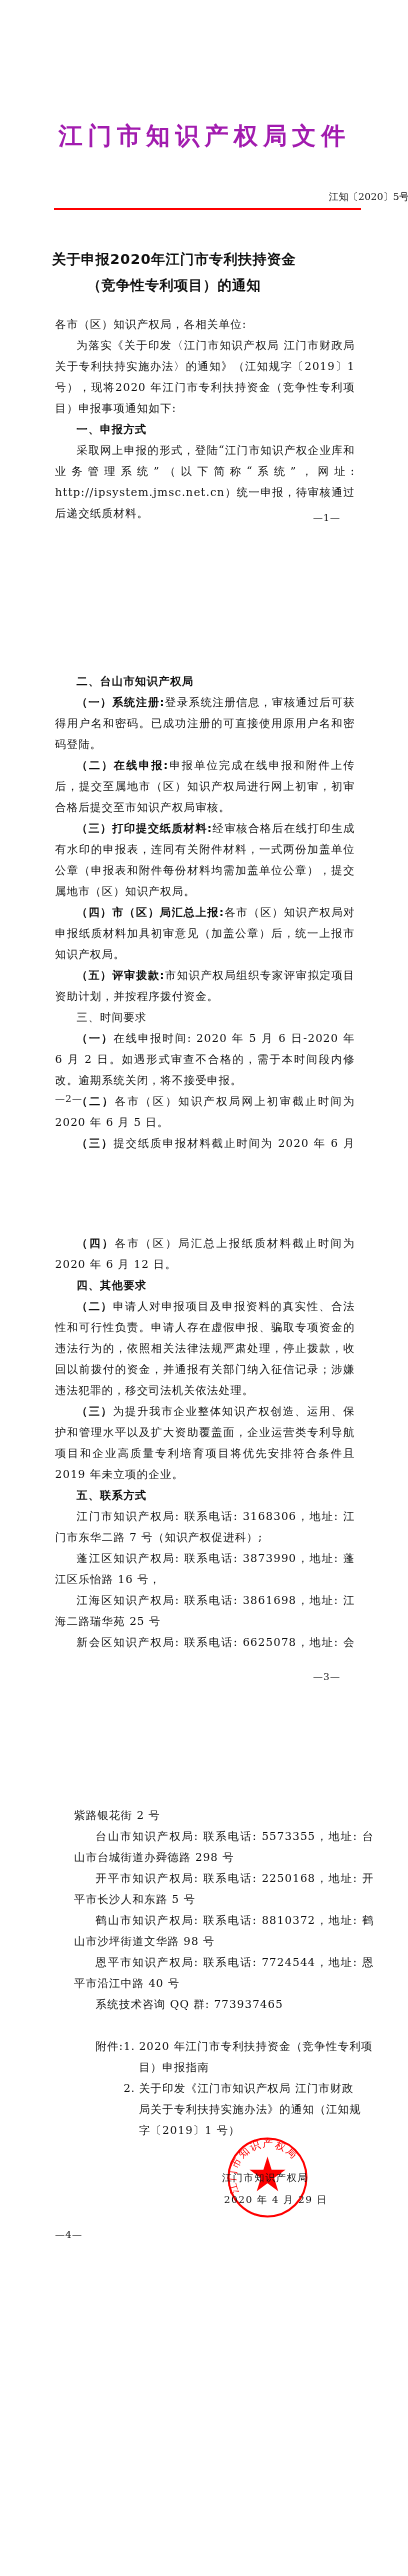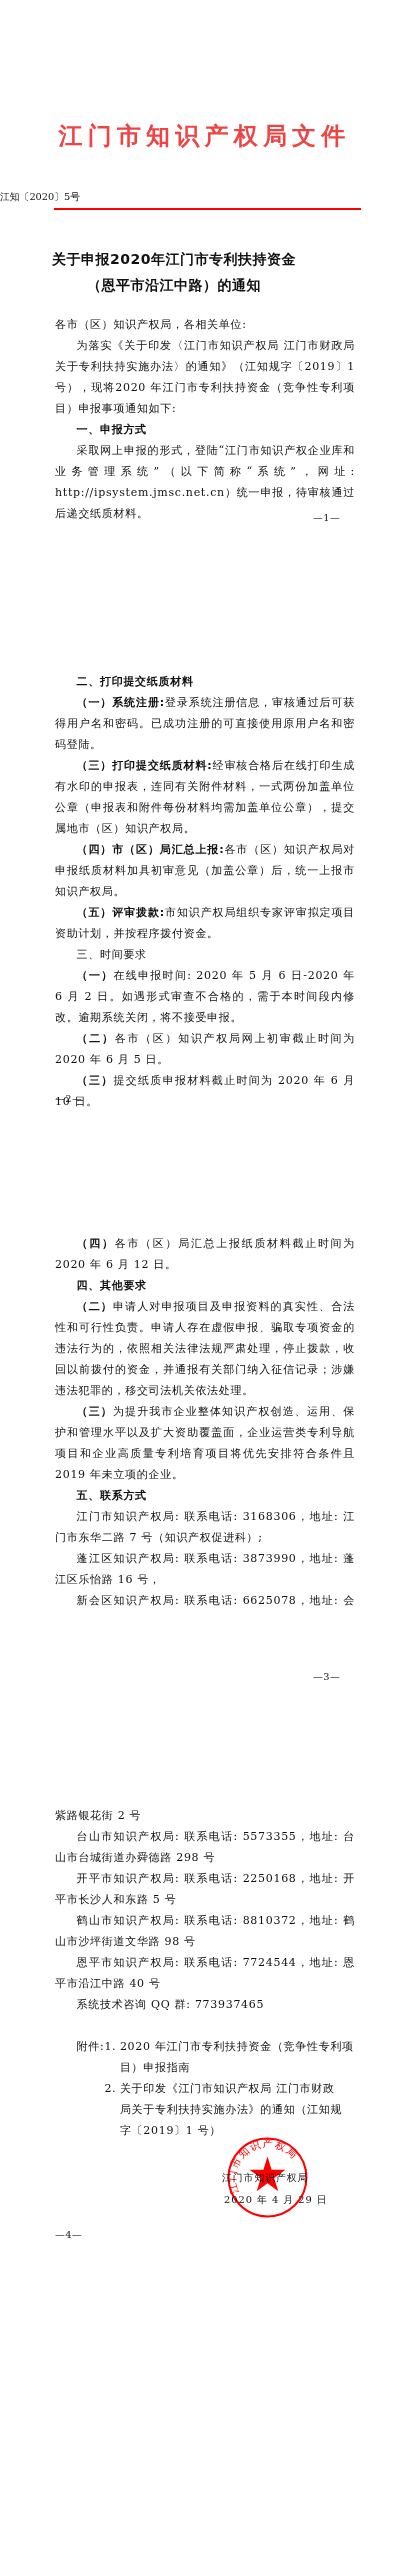--- a/index.html
+++ b/index.html
@@ -4,80 +4,82 @@
   <style>
     html, body { margin: 0; padding: 0; background: #ffffff; }
     body { width: 409px; font-family: "DejaVu Serif", "Liberation Serif", serif; color: #111; }
     .page { position: relative; width: 409px; height: 578px; background: #fff; overflow: hidden; }
     .abs { position: absolute; }
     .bodytext { position: absolute; left: 55px; width: 300px; font-size: 11px; line-height: 21px; letter-spacing: 0.7px; }
     .p { margin: 0; text-align: justify; }
     .indent { text-indent: 21.6px; }
     .heading { font-family: "DejaVu Sans", "Liberation Sans", sans-serif; font-weight: bold; }
     .sub-label { font-family: "DejaVu Sans", "Liberation Sans", sans-serif; font-weight: bold; }
-    .masthead { position: absolute; left: 0; width: 409px; top: 120px; text-align: center; color: #ef4444; font-size: 24px; letter-spacing: 5.2px; font-family: Liberation Serif, serif; font-weight: bold; }
-    .docno { position: absolute; left: 0; width: 409px; top: 191px; text-align: left; font-size: 9.8px; }
+    .masthead { position: absolute; left: 0; width: 409px; top: 120px; text-align: center; color: #a21caf; font-size: 24px; letter-spacing: 5.2px; font-family: Liberation Serif, serif; font-weight: bold; }
+    .docno { position: absolute; left: 0; width: 409px; top: 191px; text-align: right; font-size: 9.8px; }
     .redrule { position: absolute; left: 54px; width: 307px; top: 208px; height: 1.5px; background: #ff0000; }
     .title { position: absolute; left: 0; width: 348px; top: 246px; text-align: center; font-family: "DejaVu Sans", "Liberation Sans", sans-serif; font-weight: bold; font-size: 14px; line-height: 26px; letter-spacing: 0.5px; }
     .pagenum { position: absolute; font-size: 9.8px; letter-spacing: 0.5px; }
     .sign { position: absolute; left: 222px; font-size: 9.8px; letter-spacing: 1px; }
   </style>
 </head>
 <body>
 
 <div class="page">
   <div class="masthead">江门市知识产权局文件</div>
   <div class="docno">江知〔2020〕5号</div>
   <div class="redrule"></div>
 
   <div class="title">
     <div>关于申报2020年江门市专利扶持资金</div>
-    <div>（恩平市沿江中路）的通知</div>
+    <div>（竞争性专利项目）的通知</div>
   </div>
 
   <div class="bodytext" style="top:314px;">
     <p class="p">各市（区）知识产权局，各相关单位:</p>
     <p class="p indent">为落实《关于印发〈江门市知识产权局 江门市财政局关于专利扶持实施办法〉的通知》（江知规字〔2019〕1号），现将2020 年江门市专利扶持资金（竞争性专利项目）申报事项通知如下:</p>
     <p class="p indent heading">一、申报方式</p>
     <p class="p indent">采取网上申报的形式，登陆“江门市知识产权企业库和业务管理系统”（以下简称“系统”，网址: http://ipsystem.jmsc.net.cn）统一申报，待审核通过后递交纸质材料。</p>
   </div>
   <div class="pagenum" style="left:313px; top:512px;">—1—</div>
 </div>
 
 <div class="page">
   <div class="bodytext" style="top:93px;">
-    <p class="p indent heading">二、打印提交纸质材料</p>
+    <p class="p indent heading">二、台山市知识产权局</p>
     <p class="p indent"><span class="sub-label">（一）系统注册:</span><span>登录系统注册信息，审核通过后可获得用户名和密码。已成功注册的可直接使用原用户名和密码登陆。</span></p>
+    <p class="p indent"><span class="sub-label">（二）在线申报:</span><span>申报单位完成在线申报和附件上传后，提交至属地市（区）知识产权局进行网上初审，初审合格后提交至市知识产权局审核。</span></p>
     <p class="p indent"><span class="sub-label">（三）打印提交纸质材料:</span><span>经审核合格后在线打印生成有水印的申报表，连同有关附件材料，一式两份加盖单位公章（申报表和附件每份材料均需加盖单位公章），提交属地市（区）知识产权局。</span></p>
     <p class="p indent"><span class="sub-label">（四）市（区）局汇总上报:</span><span>各市（区）知识产权局对申报纸质材料加具初审意见（加盖公章）后，统一上报市知识产权局。</span></p>
     <p class="p indent"><span class="sub-label">（五）评审拨款:</span><span>市知识产权局组织专家评审拟定项目资助计划，并按程序拨付资金。</span></p>
     <p class="p indent">三、时间要求</p>
     <p class="p indent"><span class="sub-label">（一）</span><span>在线申报时间: 2020 年 5 月 6 日-2020 年 6 月 2 日。如遇形式审查不合格的，需于本时间段内修改。逾期系统关闭，将不接受申报。</span></p>
     <p class="p indent"><span class="sub-label">（二）</span><span>各市（区）知识产权局网上初审截止时间为 2020 年 6 月 5 日。</span></p>
     <p class="p indent"><span class="sub-label">（三）</span><span>提交纸质申报材料截止时间为 2020 年 6 月 10 日。</span></p>
   </div>
   <div class="pagenum" style="left:55px; top:515px;">—2—</div>
 </div>
 
 <div class="page">
   <div class="bodytext" style="top:77px;">
     <p class="p indent"><span class="sub-label">（四）</span><span>各市（区）局汇总上报纸质材料截止时间为 2020 年 6 月 12 日。</span></p>
     <p class="p indent heading">四、其他要求</p>
     <p class="p indent"><span class="sub-label">（二）</span><span>申请人对申报项目及申报资料的真实性、合法性和可行性负责。申请人存在虚假申报、骗取专项资金的违法行为的，依照相关法律法规严肃处理，停止拨款，收回以前拨付的资金，并通报有关部门纳入征信记录；涉嫌违法犯罪的，移交司法机关依法处理。</span></p>
     <p class="p indent"><span class="sub-label">（三）</span><span>为提升我市企业整体知识产权创造、运用、保护和管理水平以及扩大资助覆盖面，企业运营类专利导航项目和企业高质量专利培育项目将优先安排符合条件且 2019 年未立项的企业。</span></p>
     <p class="p indent heading">五、联系方式</p>
     <p class="p indent">江门市知识产权局: 联系电话: 3168306，地址: 江门市东华二路 7 号（知识产权促进科）;</p>
     <p class="p indent">蓬江区知识产权局: 联系电话: 3873990，地址: 蓬江区乐怡路 16 号，</p>
+    <p class="p indent">江海区知识产权局: 联系电话: 3861698，地址: 江海二路瑞华苑 25 号</p>
     <p class="p indent" style="height:21px; overflow:hidden;">新会区知识产权局: 联系电话: 6625078，地址: 会城镇朱紫路银花街 2 号</p>
   </div>
   <div class="pagenum" style="left:313px; top:515px;">—3—</div>
 </div>
 
 <div class="page">
-  <div class="bodytext" style="top:71px;">
+  <div class="bodytext" style="top:71px;margin-left:19px;">
     <p class="p">紫路银花街 2 号</p>
     <p class="p indent">台山市知识产权局: 联系电话: 5573355，地址: 台山市台城街道办舜德路 298 号</p>
     <p class="p indent">开平市知识产权局: 联系电话: 2250168，地址: 开平市长沙人和东路 5 号</p>
     <p class="p indent">鹤山市知识产权局: 联系电话: 8810372，地址: 鹤山市沙坪街道文华路 98 号</p>
     <p class="p indent">恩平市知识产权局: 联系电话: 7724544，地址: 恩平市沿江中路 40 号</p>
     <p class="p indent">系统技术咨询 QQ 群: 773937465</p>
     <div style="height:21px;"></div>
     <div style="display:flex; padding-left:21.6px;">
       <span style="white-space:nowrap;">附件:</span>
       <div style="flex:1;">

